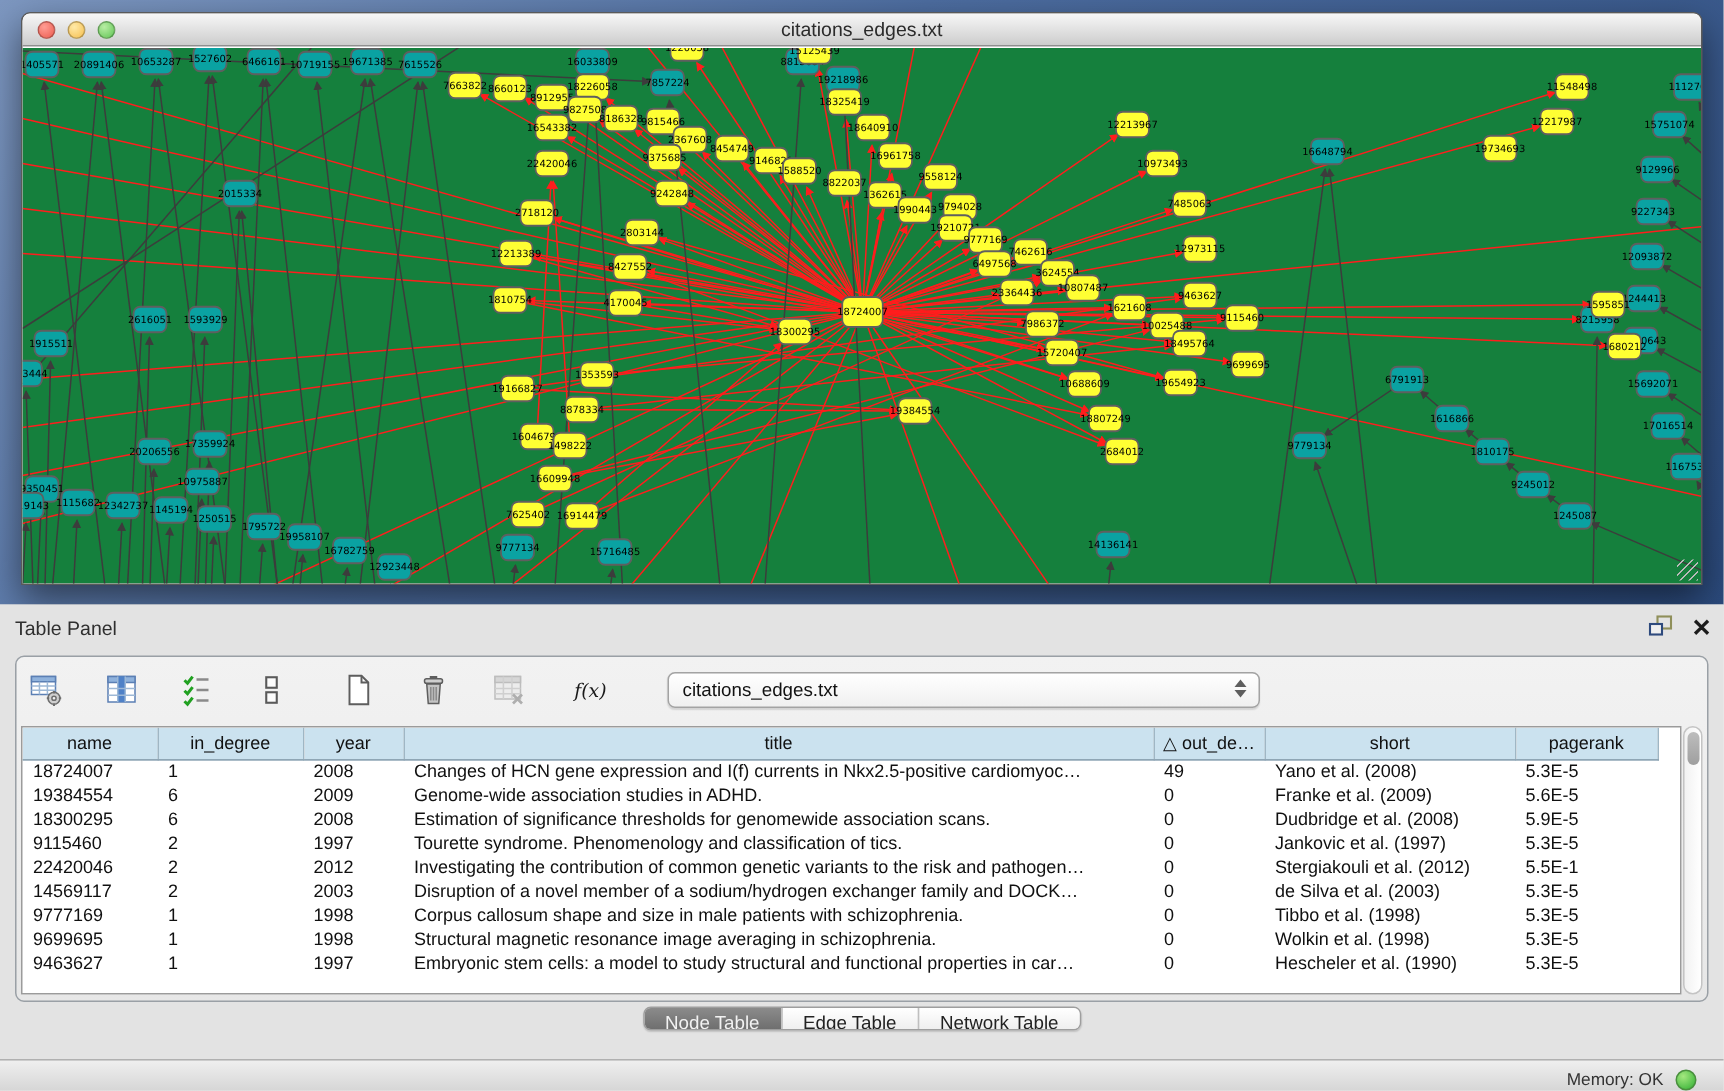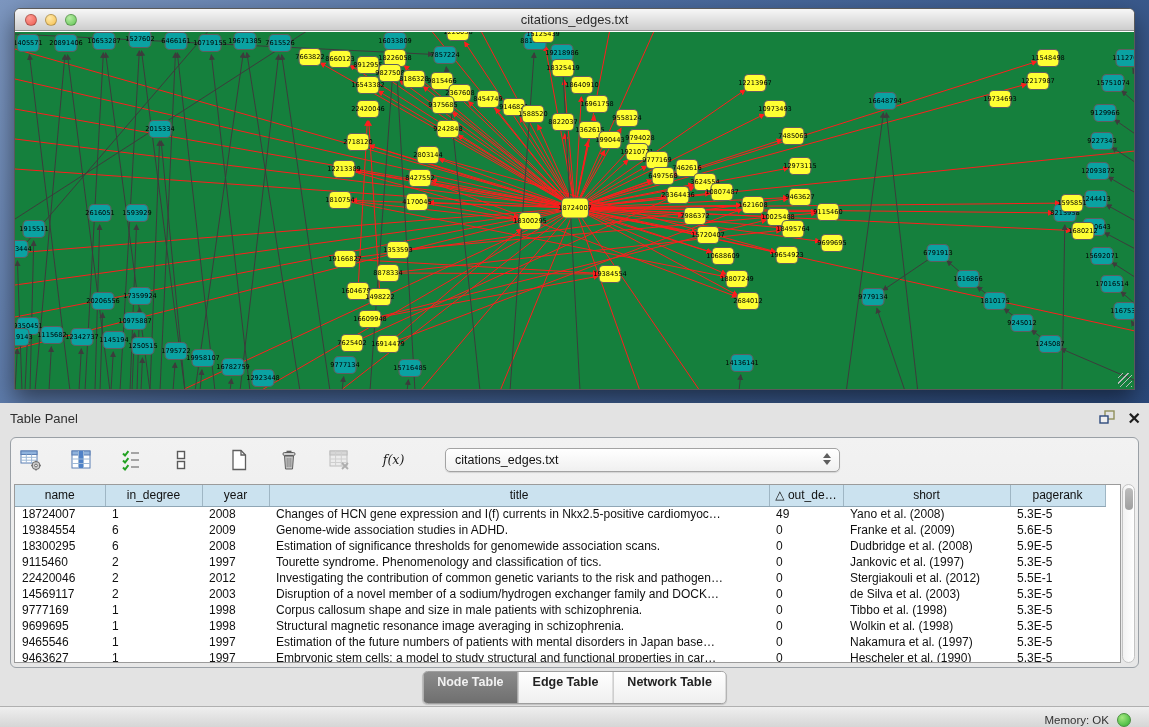--- a/index.html
+++ b/index.html
@@ -56,23 +56,23 @@
     font-weight:normal; color:#111; height:21px; text-align:center; overflow:hidden; white-space:nowrap; }
   table.ntable td { height:16px; padding:0 2px 0 7px; color:#101010; overflow:hidden;
     white-space:nowrap; text-overflow:clip; }
   .col1{width:90px;} .col2{width:97px;} .col3{width:67px;} .col4{width:500px;}
   .col5{width:74px;} .col6{width:167px;} .col7{width:95px;}
   .vscroll { position:absolute; right:3px; top:46px; bottom:4px; width:13px;
     background:linear-gradient(to right,#f2f2f2,#ffffff); border:1px solid #c4c4c4; border-radius:7px; }
   .vthumb { position:absolute; left:1.5px; top:3px; width:8px; height:22px;
     background:linear-gradient(#bdbdbd,#9f9f9f); border-radius:5px; }
 
-  .tabs { position:absolute; left:50%; transform:translateX(-50%); top:268px; height:33px;
+  .tabs { position:absolute; left:50%; transform:translateX(-50%); top:268px; height:16px;
     display:flex; border:1px solid #9e9e9e; border-radius:5px; overflow:hidden;
-    box-shadow:0 1px 1px rgba(0,0,0,.15);font-weight:bold; }
+    box-shadow:0 1px 1px rgba(0,0,0,.15); }
   .tab { height:100%; padding:0 14px; font-size:12.5px; line-height:21px;
     background:linear-gradient(#ffffff,#efefef); color:#222; border-left:1px solid #bfbfbf; }
   .tab:first-child { border-left:none; }
   .tab.active { background:linear-gradient(#8b8b8b,#6f6f6f); color:#f2f2f2; }
 
   .statusbar { position:absolute; left:0; bottom:0; right:0; height:21px;
     background:linear-gradient(#efefef,#d6d6d6); border-top:1px solid #b0b0b0; }
   .mem { position:absolute; right:40px; top:7px; font-size:11.5px; color:#333; }
   .mem-dot { position:absolute; right:18px; top:6px; width:14px; height:14px; border-radius:50%;
     background:radial-gradient(circle at 35% 30%,#a4e87f,#2fae32); border:1px solid #4a8f3e; }
@@ -931,29 +931,20 @@
             <tr>
               <td>9699695</td>
               <td>1</td>
               <td>1998</td>
               <td>Structural magnetic resonance image averaging in schizophrenia.</td>
               <td>0</td>
               <td>Wolkin et al. (1998)</td>
               <td>5.3E-5</td>
             </tr>
             <tr>
-              <td>9465546</td>
-              <td>1</td>
-              <td>1997</td>
-              <td>Estimation of the future numbers of patients with mental disorders in Japan base…</td>
-              <td>0</td>
-              <td>Nakamura et al. (1997)</td>
-              <td>5.3E-5</td>
-            </tr>
-            <tr>
               <td>9463627</td>
               <td>1</td>
               <td>1997</td>
               <td>Embryonic stem cells: a model to study structural and functional properties in car…</td>
               <td>0</td>
               <td>Hescheler et al. (1990)</td>
               <td>5.3E-5</td>
             </tr>
           </tbody>
       </table>

